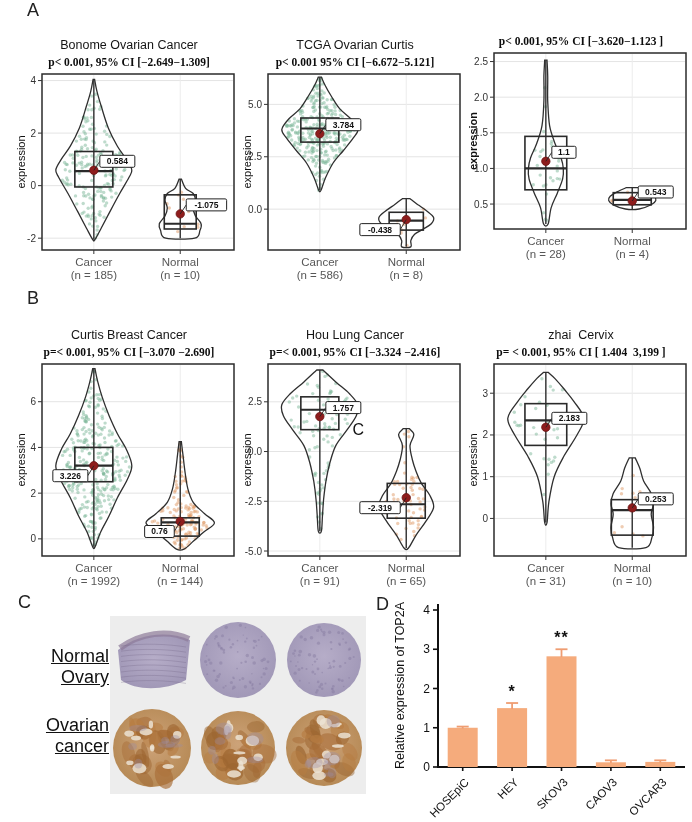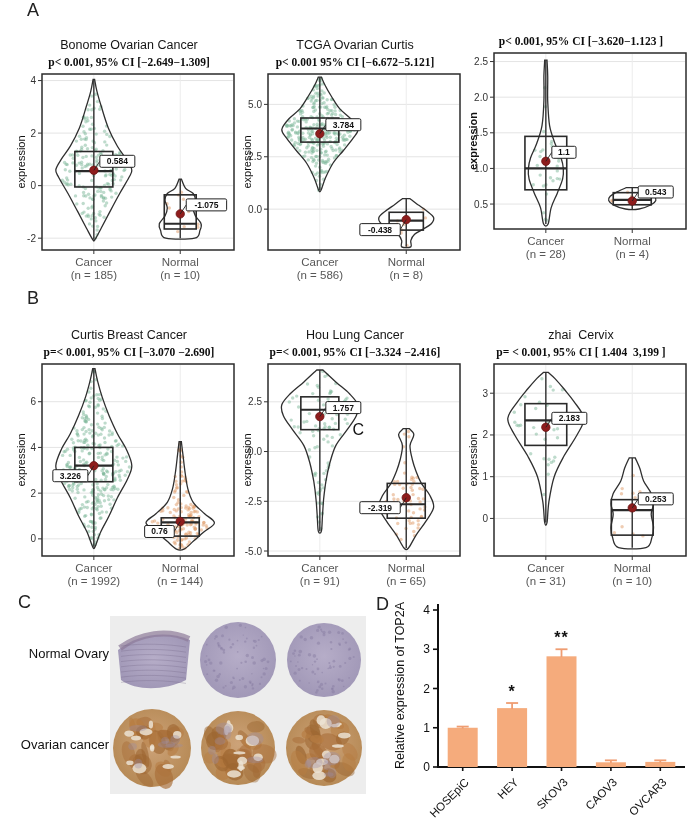--- a/index.html
+++ b/index.html
@@ -4,21 +4,21 @@
 <style>
   html,body{margin:0;padding:0;background:#fff;}
   .page{position:relative;width:692px;height:822px;background:#ffffff;overflow:hidden;
         font-family:"Liberation Sans",sans-serif;color:#111;}
   .panel-label{position:absolute;font-size:18px;color:#222;}
   .plot-row{position:absolute;left:16px;display:flex;gap:0;margin-top:25px;}
   .plot-block{width:226px;}
   .plot-title{height:18px;text-align:center;font-size:12.5px;color:#151515;padding-top:3px;white-space:pre;}
   .plot-subtitle{height:16px;text-align:center;font-size:11.5px;font-weight:600;color:#0d0d0d;white-space:pre;font-family:Liberation Serif, serif;}
   .violin-svg{display:block;}
-  .histo-label{position:absolute;font-size:13px;color:#101010;width:96px;text-align:right;}
+  .histo-label{position:absolute;font-size:18px;color:#101010;width:96px;text-align:right;text-decoration:underline;}
   svg text{font-family:"Liberation Sans",sans-serif;}
 </style>
 </head>
 <body>
 
 <div class="page">
 
   <div class="panel-label" style="left:27px;top:0px">A</div>
   <div class="plot-row" style="top:10px">
     <div class="plot-block">
@@ -1462,21 +1462,21 @@
           <text x="20" y="76.45652173913044" text-anchor="end" font-size="10" fill="#333333">2</text>
           <line x1="22" y1="31.217391304347828" x2="26" y2="31.217391304347828" stroke="#333" stroke-width="1"></line>
           <text x="20" y="34.71739130434783" text-anchor="end" font-size="10" fill="#333333">3</text>
           <text x="0" y="0" text-anchor="middle" font-size="11" fill="#111" transform="translate(9,98) rotate(-90)">expression</text>
         </svg>
     </div>
   </div>
 
   <div class="panel-label" style="left:18px;top:592px">C</div>
   <div class="histo-label" style="left:13px;top:646px">Normal Ovary</div>
-  <div class="histo-label" style="left:13px;top:737px">Ovarian cancer</div>
+  <div class="histo-label" style="left:13px;top:715px">Ovarian cancer</div>
   <svg id="histo-svg" style="position:absolute;left:110px;top:616px" width="256" height="178">
       <defs>
         <radialGradient id="gNorm" cx="50%" cy="45%" r="65%">
           <stop offset="0%" stop-color="#b6adc8"></stop>
           <stop offset="100%" stop-color="#9d94b4"></stop>
         </radialGradient>
         <radialGradient id="gCan" cx="50%" cy="45%" r="65%">
           <stop offset="0%" stop-color="#cda379"></stop>
           <stop offset="100%" stop-color="#b2854f"></stop>
         </radialGradient>

